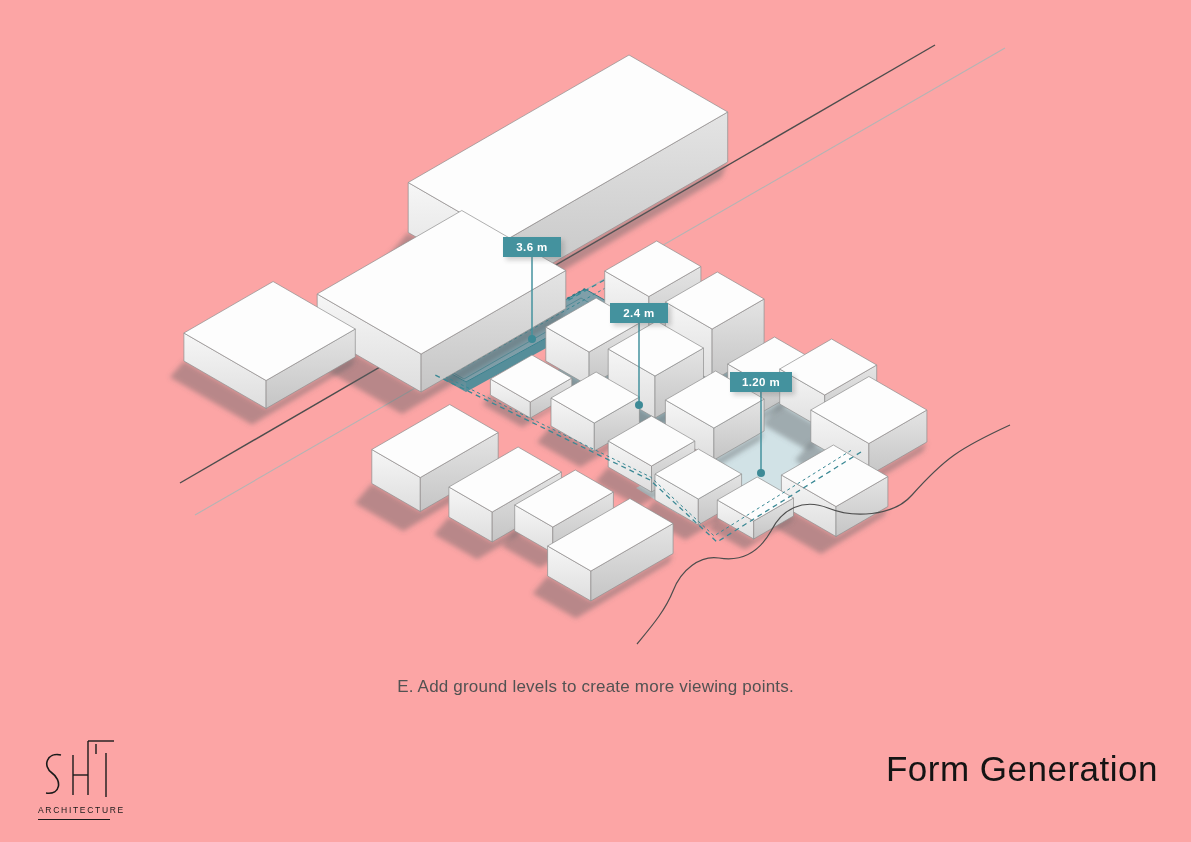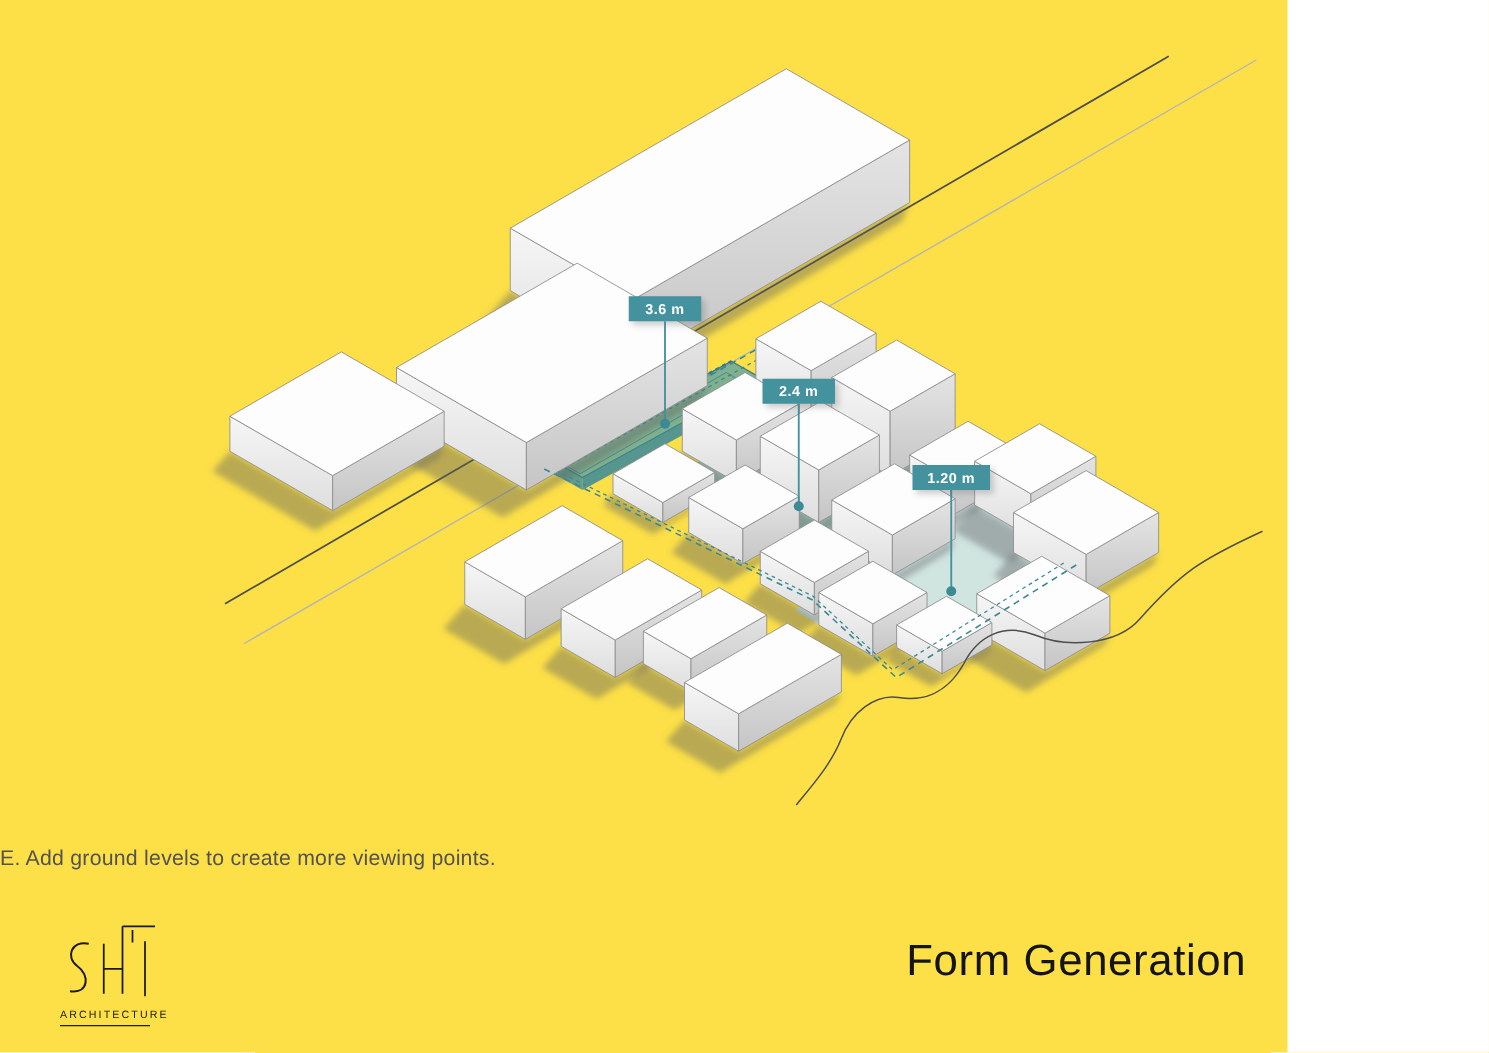--- a/index.html
+++ b/index.html
@@ -1,23 +1,23 @@
 <!DOCTYPE html>
 <html><head>
 <meta charset="utf-8">
 <style>
   html,body{margin:0;padding:0;background:#ffffff;}
-  .slide{position:relative;width:1030px;height:842px;background:#fde047;overflow:hidden;
+  .slide{position:relative;width:1191px;height:842px;background:#fca5a5;overflow:hidden;
          font-family:"Liberation Sans", sans-serif;}
   .diagram{position:absolute;left:0;top:0;}
-  .caption{position:absolute;left:0;top:677px;width:1191px;
+  .caption{position:absolute;left:0;top:677px;width:1191px;text-align:center;
            font-size:17px;color:#525252;letter-spacing:.2px;}
   .title{position:absolute;right:33px;top:749px;font-size:35px;color:#141414;
          font-weight:400;letter-spacing:.5px;margin-left:32px;}
-  .logo{position:absolute;left:48px;top:737px;width:86px;}
+  .logo{position:absolute;left:38px;top:737px;width:86px;}
   .logo-sub{margin-top:2px;font-size:8.5px;letter-spacing:1.7px;color:#1a1a1a;
             border-bottom:1px solid #1a1a1a;padding-bottom:4px;width:72px;white-space:nowrap;}
   svg text.lvl{font-family:"Liberation Sans",sans-serif;font-weight:bold;font-size:11.5px;fill:#ffffff;letter-spacing:.4px;}
 </style>
 </head>
 <body>
 
 <div class="slide">
 
   <svg id="diagram-svg" class="diagram" width="1191" height="670" viewBox="0 0 1191 670">

